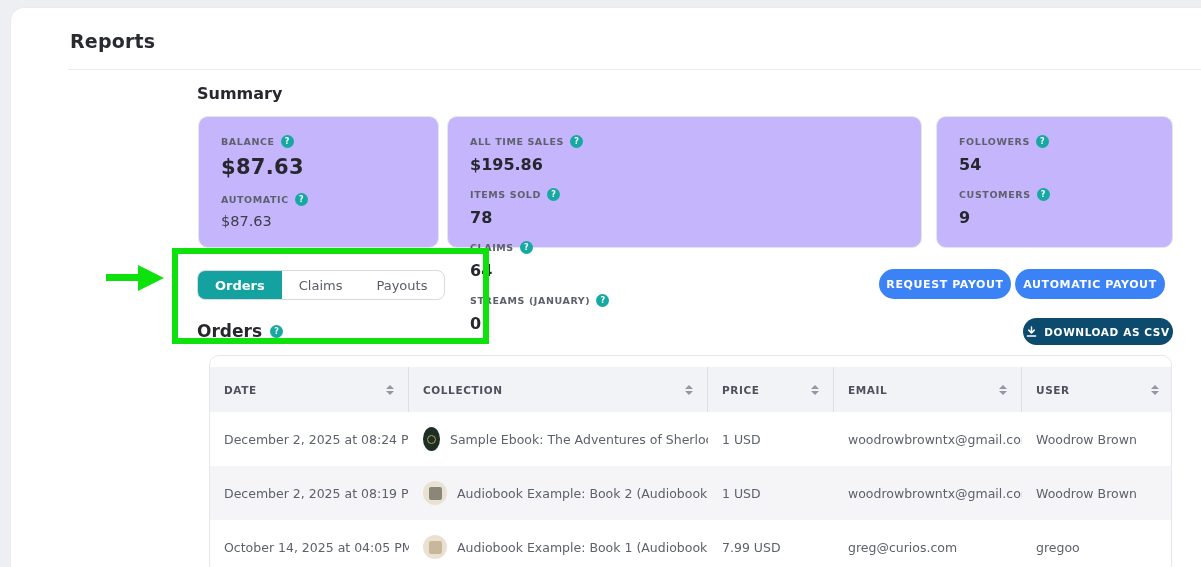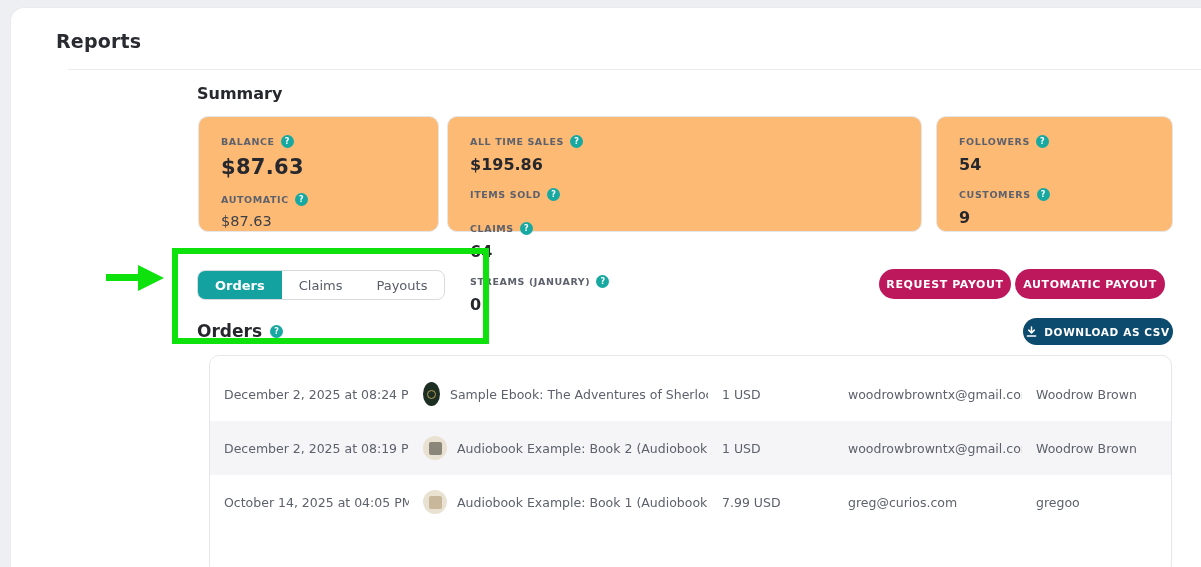--- a/index.html
+++ b/index.html
@@ -9,32 +9,32 @@
     font-family:"DejaVu Sans","Liberation Sans",sans-serif;
     position:relative;
     color:#26282e;
   }
   .main-card {
     position:absolute; left:10px; top:7px; width:1191px; height:560px;
     background:#fff; border-top-left-radius:14px;
     border:1px solid #e9ebef; border-right:none; border-bottom:none;
   }
   .page-title {
-    position:absolute; left:45px; top:22px;
+    position:absolute; left:59px; top:22px;
     font-size:19px; font-weight:700; color:#292b31; letter-spacing:.2px;
   }
   .title-divider { position:absolute; left:57px; right:0; top:61px; border-top:1px solid #eaebee; }
 
   .section-heading { font-size:16px; font-weight:700; color:#26282e; }
   .summary-heading { position:absolute; left:186px; top:76px; }
 
   
   .card {
-    position:absolute; top:108px; height:116px;
-    background:#fdba74; border:1px solid #e4e6ea; border-radius:10px;
+    position:absolute; top:108px; height:132px;
+    background:#c4b5fd; border:1px solid #e4e6ea; border-radius:10px;
     padding:18px 22px;
   }
   .card-1 { left:187px; width:241px; }
   .card-2 { left:436px; width:475px; display:grid; grid-template-columns:1fr; grid-template-rows:1fr 1fr; column-gap:10px; }
   .card-3 { left:925px; width:237px; }
   .stat { margin-bottom:14px; }
   .stat:last-child { margin-bottom:0; }
   .stat-label-row { display:flex; align-items:center; gap:6px; margin-bottom:7px; }
   .stat-label { font-size:9.5px; font-weight:700; color:#5d616c; letter-spacing:.6px; }
   .help-icon {
@@ -58,21 +58,21 @@
     font-size:13px; color:#585d67; cursor:pointer; white-space:nowrap;
   }
   .tab.active { background:#13a2a0; color:#fff; font-weight:700; }
 
   
   .pill-btn {
     position:absolute; border:none; border-radius:16px; cursor:pointer;
     color:#fff; font-family:inherit; font-size:11px; font-weight:700; letter-spacing:.6px;
     display:flex; align-items:center; justify-content:center; gap:7px;
   }
-  .btn-teal { background:#be185d; height:30px; top:261px; }
+  .btn-teal { background:#3b82f6; height:30px; top:261px; }
   .btn-request { left:868px; width:132px; }
   .btn-automatic { left:1004px; width:150px; }
   .btn-dark { background:#0c4a6e; height:27px; top:310px; left:1012px; width:150px; border-radius:14px; font-size:10.5px; }
 
   .orders-heading-row { position:absolute; left:186px; top:313px; display:flex; align-items:center; gap:8px; }
   .orders-heading { font-size:17px; font-weight:700; }
 
   
   .table-card {
     position:absolute; left:198px; top:347px; width:963px; height:220px;
@@ -157,20 +157,21 @@
         <span class="stat-label">ALL TIME SALES</span>
         <span class="help-icon"></span>
       </div>
       <div class="stat-value-md">$195.86</div>
     </div>
     <div class="stat">
       <div class="stat-label-row">
         <span class="stat-label">ITEMS SOLD</span>
         <span class="help-icon"></span>
       </div>
+      <div class="stat-value-md">78</div>
     </div>
     <div class="stat">
       <div class="stat-label-row">
         <span class="stat-label">CLAIMS</span>
         <span class="help-icon"></span>
       </div>
       <div class="stat-value-md">64</div>
     </div>
     <div class="stat">
       <div class="stat-label-row">
@@ -216,20 +217,42 @@
     <span style="display:inline-flex;">
       <svg width="11" height="11" viewBox="0 0 12 12" fill="none">
         <path d="M6 1v6M3 4.5L6 7.5 9 4.5" stroke="#fff" stroke-width="1.6" stroke-linecap="round" stroke-linejoin="round"></path>
         <path d="M1.5 10.8h9" stroke="#fff" stroke-width="1.6" stroke-linecap="round"></path>
       </svg>
     </span>
     <span>DOWNLOAD AS CSV</span>
   </button>
 
   <div class="table-card">
+    <div class="thead">
+      <div class="th col-date">
+        <span>DATE</span>
+        <span class="sort-icon"></span>
+      </div>
+      <div class="th col-collection">
+        <span>COLLECTION</span>
+        <span class="sort-icon"></span>
+      </div>
+      <div class="th col-price">
+        <span>PRICE</span>
+        <span class="sort-icon"></span>
+      </div>
+      <div class="th col-email">
+        <span>EMAIL</span>
+        <span class="sort-icon"></span>
+      </div>
+      <div class="th col-user">
+        <span>USER</span>
+        <span class="sort-icon"></span>
+      </div>
+    </div>
 
     <div class="tr">
       <div class="td col-date">December 2, 2025 at 08:24 PM</div>
       <div class="td col-collection td-collection">
         <span class="cover-dark"></span>
         <span>Sample Ebook: The Adventures of Sherlock Holmes</span>
       </div>
       <div class="td col-price">1 USD</div>
       <div class="td col-email">woodrowbrowntx@gmail.com</div>
       <div class="td col-user">Woodrow Brown</div>

